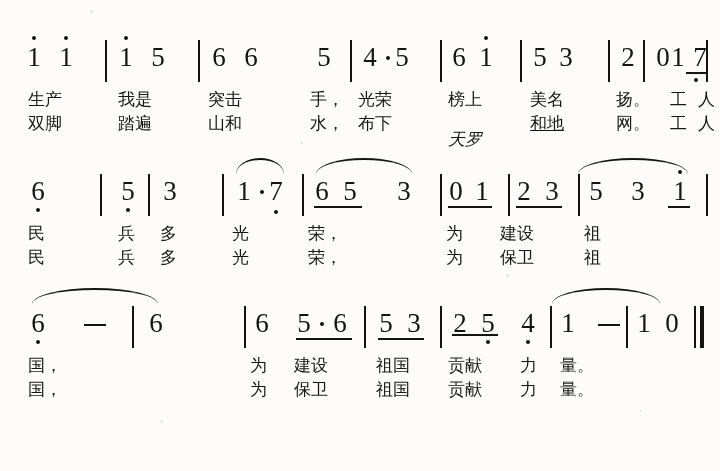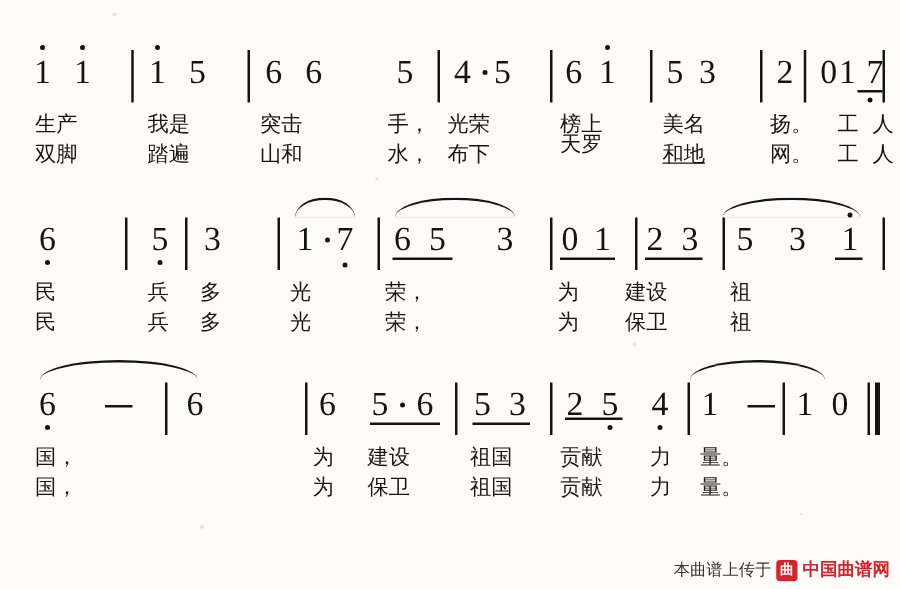--- a/index.html
+++ b/index.html
@@ -185,21 +185,21 @@
     <div class="lyric" style="left:530px; top:72px;">美名</div>
     <div class="lyric" style="left:616px; top:72px;">扬。</div>
     <div class="lyric" style="left:670px; top:72px;">工</div>
     <div class="lyric" style="left:698px; top:72px;">人</div>
 
     <div class="lyric" style="left:28px;  top:96px;">双脚</div>
     <div class="lyric" style="left:118px; top:96px;">踏遍</div>
     <div class="lyric" style="left:208px; top:96px;">山和</div>
     <div class="lyric" style="left:310px; top:96px;">水，</div>
     <div class="lyric" style="left:358px; top:96px;">布下</div>
-    <div class="lyric" style="left:448px; top:88px;">天罗</div>
+    <div class="lyric" style="left:448px; top:112px;font-style:italic;">天罗</div>
     <div class="lyric" style="left:530px; top:96px;text-decoration:underline;">和地</div>
     <div class="lyric" style="left:616px; top:96px;">网。</div>
     <div class="lyric" style="left:670px; top:96px;">工</div>
     <div class="lyric" style="left:698px; top:96px;">人</div>
   </div>
 
   <div class="system sys2">
 
     <div class="slur" style="left:236px; top:8px; width:48px;"></div>
     <div class="slur" style="left:316px; top:8px; width:96px;"></div>
@@ -326,19 +326,14 @@
     <div class="lyric" style="left:520px; top:98px;">力</div>
     <div class="lyric" style="left:560px; top:98px;">量。</div>
   </div>
 
   <div class="speck" style="left:90px;  top:10px;  width:3px; height:3px;"></div>
   <div class="speck" style="left:300px; top:142px; width:3px; height:2px;"></div>
   <div class="speck" style="left:506px; top:274px; width:3px; height:3px;"></div>
   <div class="speck" style="left:160px; top:420px; width:3px; height:3px;"></div>
   <div class="speck" style="left:640px; top:410px; width:2px; height:2px;"></div>
 
-  <div class="footer">
-    <span>本曲谱上传于</span>
-    <span class="logo-box">曲</span>
-    <span class="site">中国曲谱网</span>
-  </div>
 
 </div>
 
 </body></html>

